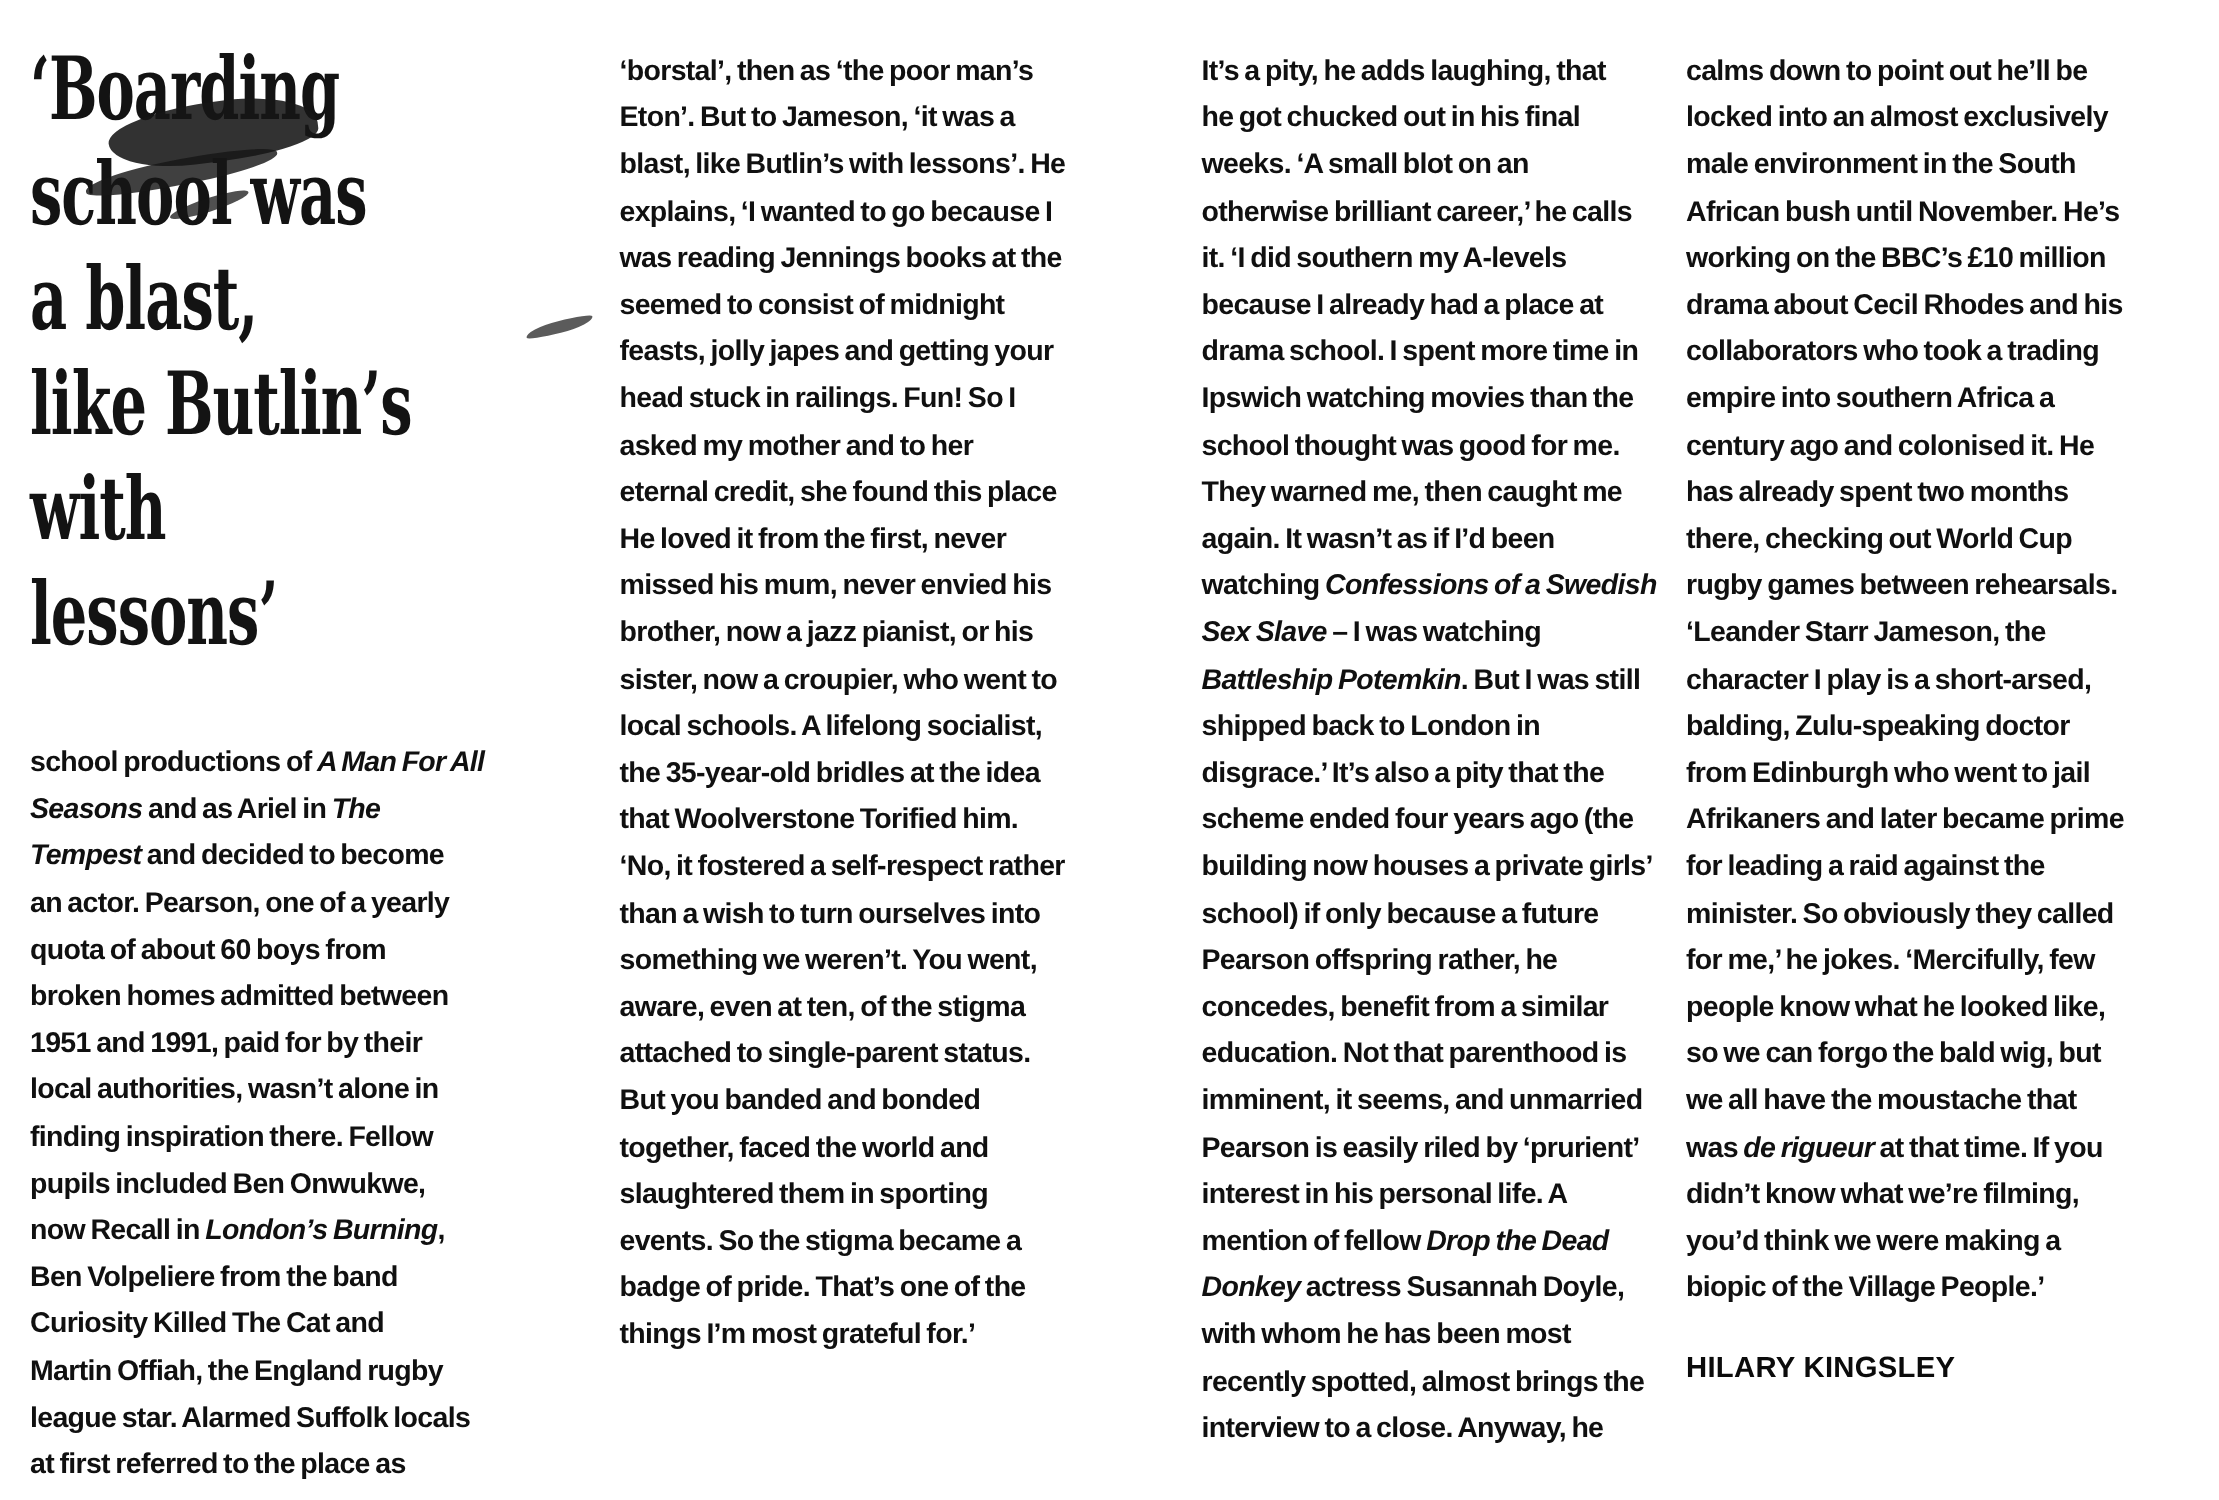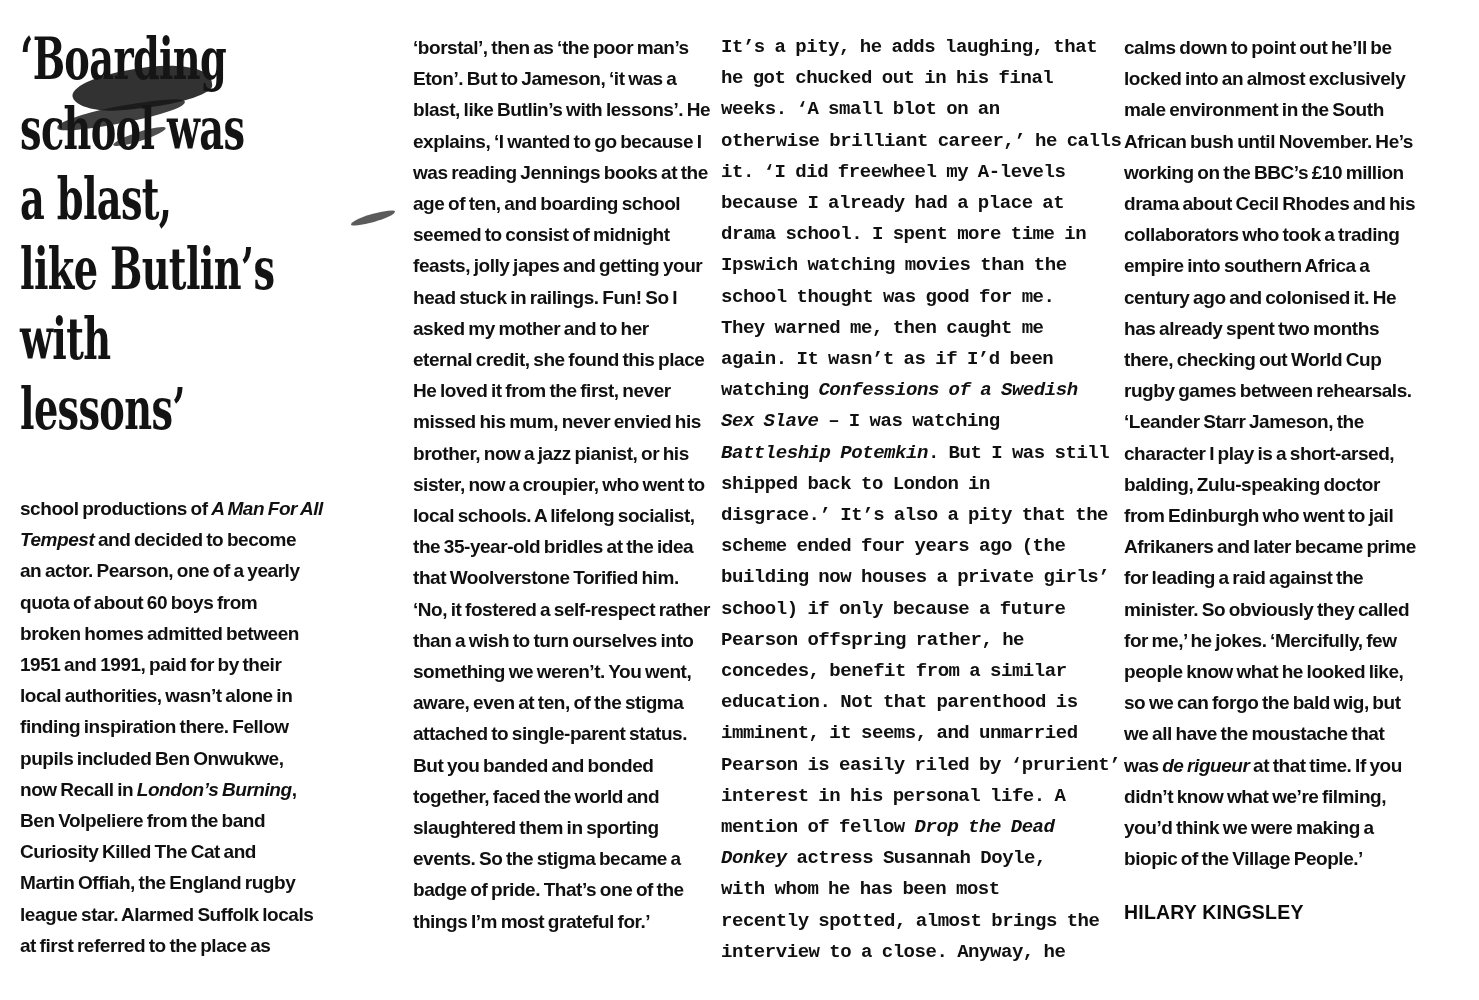--- a/index.html
+++ b/index.html
@@ -13,21 +13,21 @@
   }
   .page { position: absolute; inset: 0; }
 
   .col {
     position: absolute;
     width: 352px;
     top: 32px;
   }
   .col-1 { left: 20px;  top: 24px; }
   .col-2 { left: 389px; margin-left: 24px; }
-  .col-3 { left: 721px; font-family: Liberation Mono, monospace; }
+  .col-3 { left: 801px; }
   .col-4 { left: 1124px; }
 
   .headline { position: relative; margin: 0 0 0 0; }
   .headline-line {
     font-family: "DejaVu Serif", serif;
     font-weight: 700;
     font-size: 58px;
     line-height: 70px;
     letter-spacing: -1px;
     white-space: nowrap;
@@ -100,20 +100,21 @@
       <div class="headline-line">like Butlin’s</div>
       <div class="headline-line">with</div>
       <div class="headline-line">lessons’</div>
       <div class="smudge smudge-1"></div>
       <div class="smudge smudge-2"></div>
       <div class="smudge smudge-3"></div>
       <div class="smudge smudge-4"></div>
     </div>
     <div class="body-text">
         <div class="line"><span>school productions of </span><em>A Man For All</em></div>
+        <div class="line"><em>Seasons</em><span> and as Ariel in </span><em>The</em></div>
         <div class="line"><em>Tempest</em><span> and decided to become</span></div>
         <div class="line"><span>an actor. Pearson, one of a yearly</span></div>
         <div class="line"><span>quota of about 60 boys from</span></div>
         <div class="line"><span>broken homes admitted between</span></div>
         <div class="line"><span>1951 and 1991, paid for by their</span></div>
         <div class="line"><span>local authorities, wasn’t alone in</span></div>
         <div class="line"><span>finding inspiration there. Fellow</span></div>
         <div class="line"><span>pupils included Ben Onwukwe,</span></div>
         <div class="line"><span>now Recall in </span><em>London’s Burning</em><span>,</span></div>
         <div class="line"><span>Ben Volpeliere from the band</span></div>
@@ -124,21 +125,20 @@
       </div>
   </div>
 
   <div class="col col-2">
     <div class="body-text">
         <div class="line"><span>‘borstal’, then as ‘the poor man’s</span></div>
         <div class="line"><span>Eton’. But to Jameson, ‘it was a</span></div>
         <div class="line"><span>blast, like Butlin’s with lessons’. He</span></div>
         <div class="line"><span>explains, ‘I wanted to go because I</span></div>
         <div class="line"><span>was reading Jennings books at the</span></div>
-        <div class="line"><span>age of ten, and boarding school</span></div>
         <div class="line"><span>seemed to consist of midnight</span></div>
         <div class="line"><span>feasts, jolly japes and getting your</span></div>
         <div class="line"><span>head stuck in railings. Fun! So I</span></div>
         <div class="line"><span>asked my mother and to her</span></div>
         <div class="line"><span>eternal credit, she found this place</span></div>
         <div class="line"><span>He loved it from the first, never</span></div>
         <div class="line"><span>missed his mum, never envied his</span></div>
         <div class="line"><span>brother, now a jazz pianist, or his</span></div>
         <div class="line"><span>sister, now a croupier, who went to</span></div>
         <div class="line"><span>local schools. A lifelong socialist,</span></div>
@@ -157,21 +157,21 @@
         <div class="line"><span>things I’m most grateful for.’</span></div>
       </div>
   </div>
 
   <div class="col col-3">
     <div class="body-text">
         <div class="line"><span>It’s a pity, he adds laughing, that</span></div>
         <div class="line"><span>he got chucked out in his final</span></div>
         <div class="line"><span>weeks. ‘A small blot on an</span></div>
         <div class="line"><span>otherwise brilliant career,’ he calls</span></div>
-        <div class="line"><span>it. ‘I did freewheel my A-levels</span></div>
+        <div class="line"><span>it. ‘I did southern my A-levels</span></div>
         <div class="line"><span>because I already had a place at</span></div>
         <div class="line"><span>drama school. I spent more time in</span></div>
         <div class="line"><span>Ipswich watching movies than the</span></div>
         <div class="line"><span>school thought was good for me.</span></div>
         <div class="line"><span>They warned me, then caught me</span></div>
         <div class="line"><span>again. It wasn’t as if I’d been</span></div>
         <div class="line"><span>watching </span><em>Confessions of a Swedish</em></div>
         <div class="line"><em>Sex Slave</em><span> – I was watching</span></div>
         <div class="line"><em>Battleship Potemkin</em><span>. But I was still</span></div>
         <div class="line"><span>shipped back to London in</span></div>

